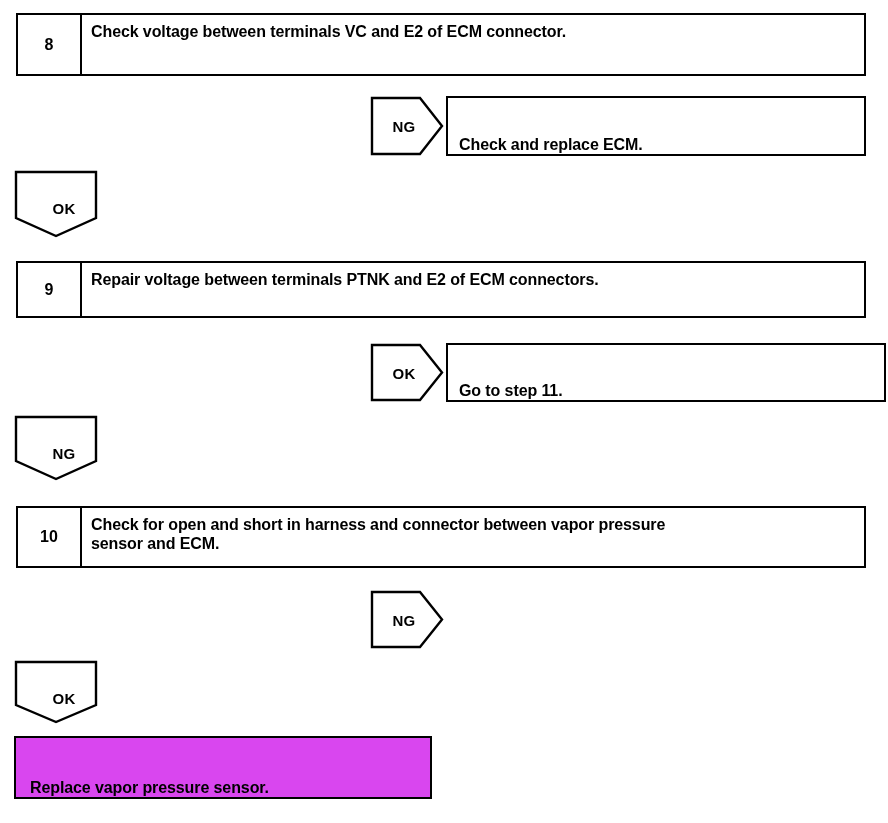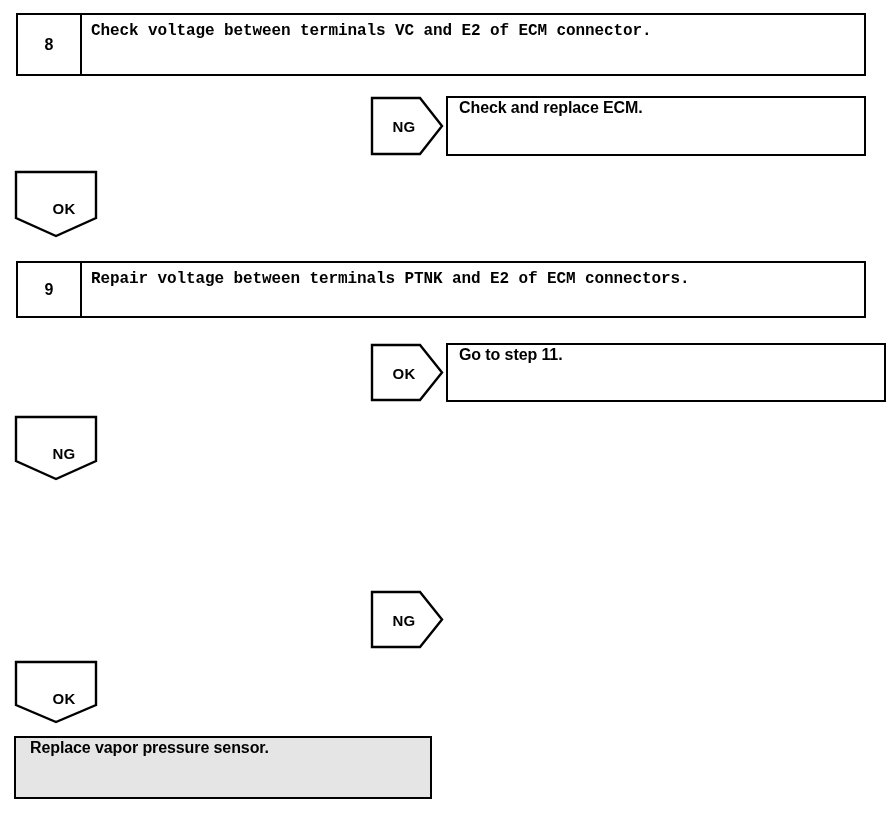--- a/index.html
+++ b/index.html
@@ -47,49 +47,48 @@
   }
   .step-text {
     flex: 1 1 auto;
     padding: 7px 2px 0 9px;
     font-size: 16px;
     font-weight: bold;
     line-height: 19px;
     color: #000000;
     letter-spacing: -0.1px;
     white-space: pre-line;
-    font-family: Liberation Mono, monospace;
   }
 
   
   .result-box {
     position: absolute;
     box-sizing: border-box;
     border: 2px solid #000000;
     background: #ffffff;
     display: flex;
-    align-items: flex-start;
+    align-items: flex-end;
   }
   .result-text {
     padding-left: 11px;
     font-size: 16px;
     font-weight: bold;
     line-height: 19px;
     color: #000000;
     letter-spacing: -0.1px;
   }
 
   
   .plain-box {
     position: absolute;
     box-sizing: border-box;
     border: 2px solid #000000;
-    background: #e5e5e5;
-    display: flex;
-    align-items: flex-start;
+    background: #d946ef;
+    display: flex;
+    align-items: flex-end;
   }
   .plain-text {
     padding-left: 14px;
     font-size: 16px;
     font-weight: bold;
     line-height: 19px;
     color: #000000;
     letter-spacing: -0.1px;
   }
 
@@ -170,20 +169,25 @@
     <span class="result-text">Go to step 11.</span>
   </div>
 
   <div class="judge judge-pent" style="left:14px; top:415px; width:84px; height:66px;">
     <svg width="84" height="66" viewBox="0 0 84 66" aria-hidden="true">
       <path d="M2,2 L82,2 L82,46 L42,64 L2,46 Z" fill="#ffffff" stroke="#000000" stroke-width="2.4" stroke-linejoin="miter"></path>
     </svg>
     <span class="judge-label">NG</span>
   </div>
 
+  <div class="step-box" style="left:16px; top:506px; width:850px; height:62px;">
+    <div class="step-num">10</div>
+    <div class="step-text">Check for open and short in harness and connector between vapor pressure
+sensor and ECM.</div>
+  </div>
 
   <div class="judge judge-arrow" style="left:370px; top:590px; width:74px; height:59px;">
     <svg width="74" height="59" viewBox="0 0 74 59" aria-hidden="true">
       <path d="M2,2 L50,2 L72,29.5 L50,57 L2,57 Z" fill="#ffffff" stroke="#000000" stroke-width="2.4" stroke-linejoin="miter"></path>
     </svg>
     <span class="judge-label">NG</span>
   </div>
 
 
   <div class="judge judge-pent" style="left:14px; top:660px; width:84px; height:64px;">

